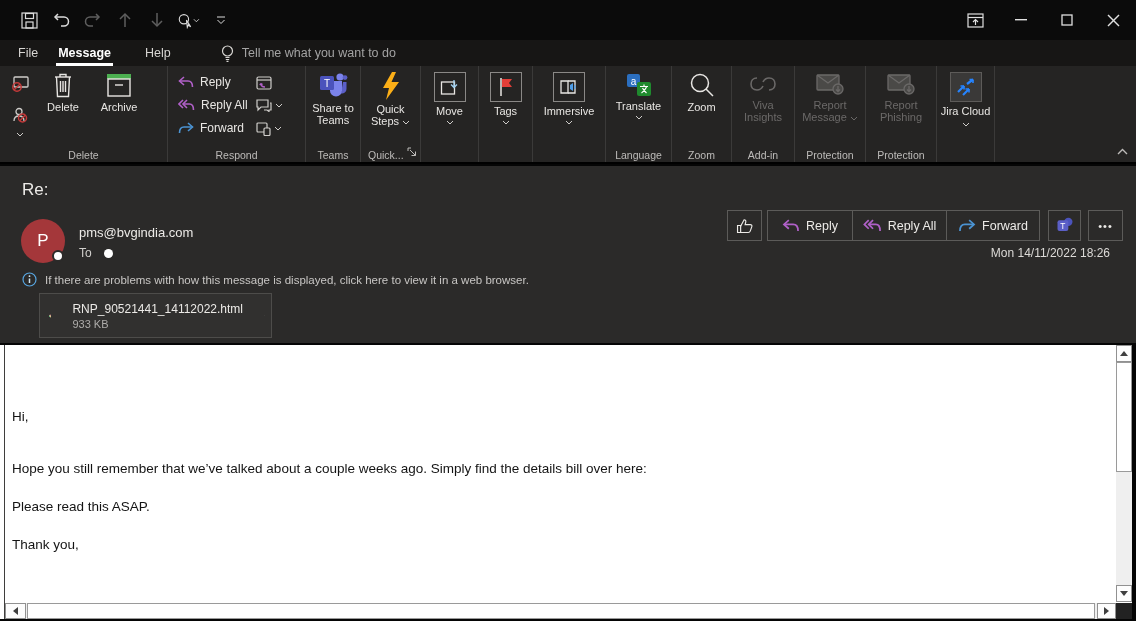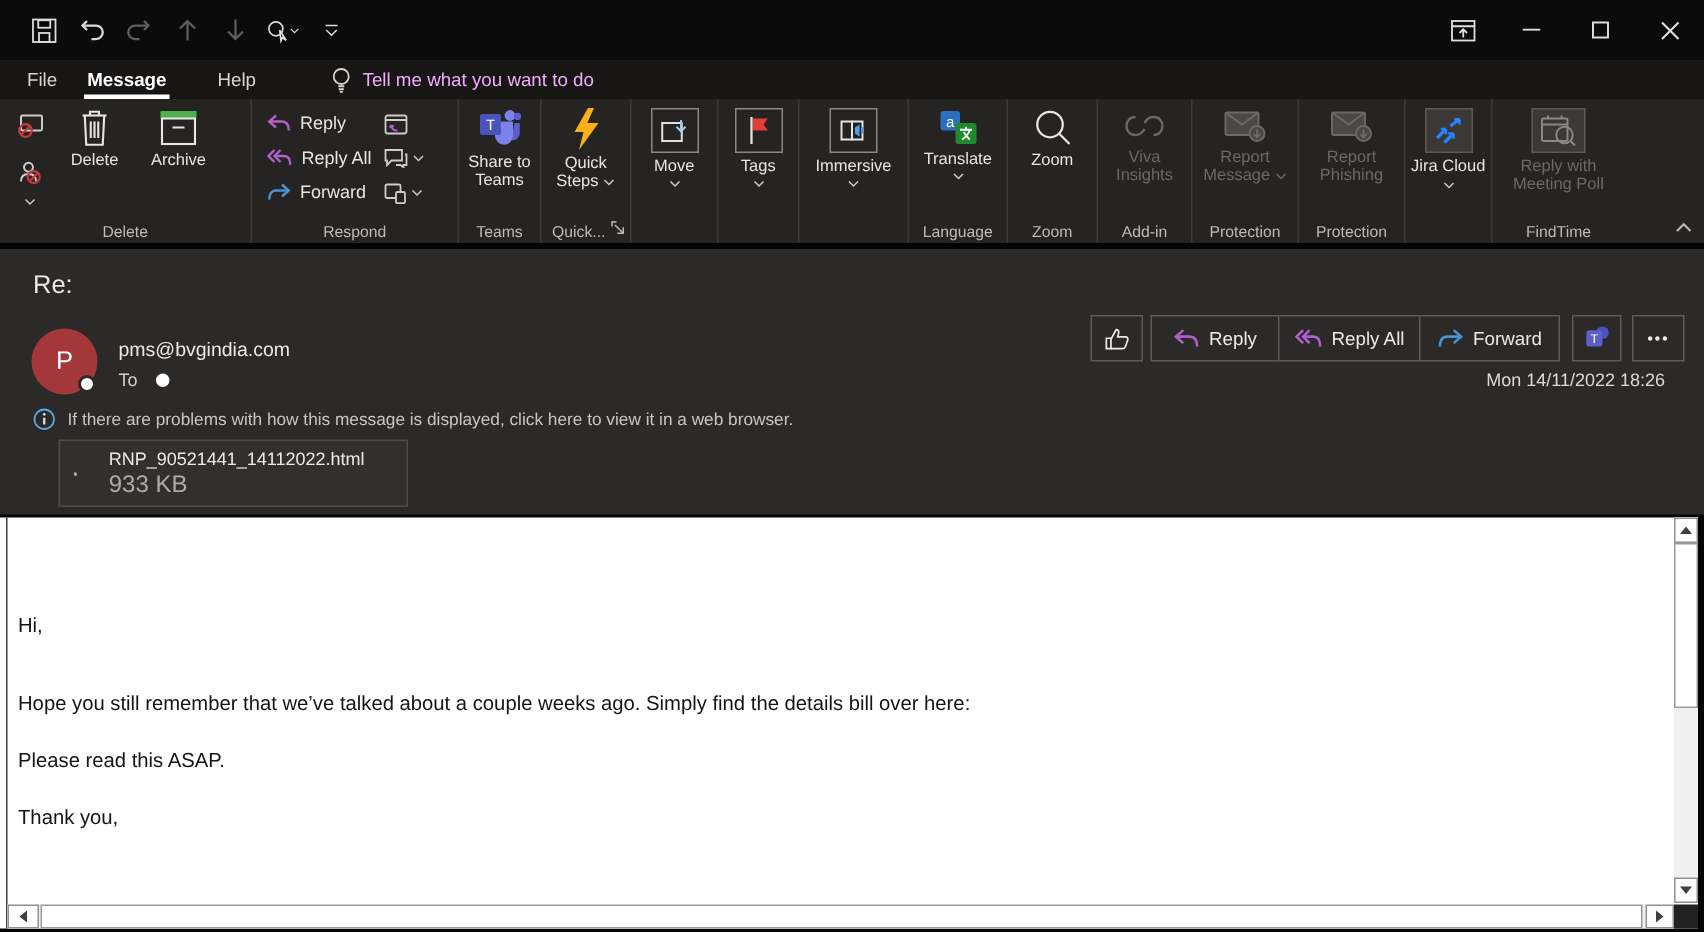--- a/index.html
+++ b/index.html
@@ -16,21 +16,21 @@
   .wbtn{width:46px;height:40px;display:flex;align-items:center;justify-content:center;color:#e0e0e0;}
 
   
   .tabrow{position:absolute;left:0;top:40px;width:1136px;height:26px;background:#171615;display:flex;align-items:center;font-size:12.5px;color:#d8d6d3;}
   .tab{padding:4px 10px;position:relative;}
   .tab.active{color:#fff;font-weight:bold;}
   .tab.active::after{content:"";position:absolute;left:8px;right:8px;bottom:-2px;height:3px;background:#fff;}
   .tab-file{margin-left:8px;}
   .tab-help{margin-left:14px;}
   .bulb{margin-left:40px;display:flex;align-items:center;}
-  .tellme{margin-left:8px;color:#f0abfc;}
+  .tellme{margin-left:8px;color:#a3a3a3;}
 
   
   .ribbon{position:absolute;left:0;top:66px;width:1136px;height:98px;background:#252423;display:flex;border-bottom:2px solid #000;}
   .rgroup{position:relative;height:96px;border-right:1px solid #3b3a39;flex:none;}
   .glabel{position:absolute;bottom:1px;left:0;right:0;text-align:center;font-size:10.5px;color:#bdbbb9;white-space:nowrap;}
   .grow{display:flex;justify-content:center;align-items:flex-start;height:78px;padding-top:6px;}
   .rbtn{display:flex;flex-direction:column;align-items:center;gap:3px;font-size:11px;line-height:12px;text-align:center;color:#e8e6e3;width:100%;}
   .rbtn .lblwrap{display:inline;}
   .rbtn.dim, .dim{color:#6b6968;}
   .ibox{width:32px;height:30px;border:1px solid #8a8886;display:flex;align-items:center;justify-content:center;flex:none;}
@@ -62,21 +62,21 @@
   .seg{display:flex;margin-left:1px;}
   .seg .hbtn{border-left-width:0;}
   .seg .hbtn:first-child{border-left-width:1px;}
   .teamsbtn{width:33px;margin-left:8px;}
   .morebtn{width:35px;margin-left:7px;letter-spacing:1px;font-size:11px;}
   .hdate{position:absolute;right:26px;top:80px;font-size:12px;color:#dcdad7;}
   .infobar{position:absolute;left:22px;top:106px;display:flex;align-items:center;gap:8px;font-size:11.5px;color:#c8c6c4;}
   .attach{position:absolute;left:20px;top:127px;width:233px;height:45px;background:#31302f;border:1px solid #4d4c4a;display:flex;align-items:center;padding:0 6px 0 9px;gap:21px;margin-left:19px;}
   .attmeta{display:flex;flex-direction:column;gap:2px;flex:1;}
   .attname{font-size:12px;color:#eceae7;white-space:nowrap;}
-  .attsize{font-size:16px;color:#aeacaa;}
+  .attsize{font-size:11px;color:#aeacaa;}
 
   
   .mailbody{position:absolute;left:0;top:345px;width:1132px;height:274px;background:#fff;}
   .paneline{position:absolute;left:4px;top:0;width:1px;height:274px;background:#3f3e3d;}
   .mailbody p{position:absolute;left:12px;margin:0;font-size:13.5px;color:#141414;}
 
   
   .vsb{position:absolute;left:1116px;top:345px;width:16px;height:257px;background:#efefef;}
   .sbtn{position:absolute;left:0;width:16px;height:17px;background:#fdfdfd;border:1px solid #919191;display:flex;align-items:center;justify-content:center;}
   .vthumb{position:absolute;left:0;top:17px;width:16px;height:110px;background:#fff;border:1px solid #9a9a9a;}
@@ -481,36 +481,20 @@
             <span class="lblwrap">Jira Cloud</span>
             <svg class="chev" width="8" height="5" viewBox="0 0 8 5" fill="none" stroke="#cfcdca">
                 <path d="M1 1 L4 4 L7 1"></path>
               </svg>
           </span>
         </button>
       </div>
       <div class="glabel"></div>
     </div>
 
-    <div class="rgroup" style="width:88px;border-right:none">
-      <div class="grow">
-        <button class="rbtn dim">
-          <span class="ibox gray" style="width:36px">
-            <svg width="24" height="22" viewBox="0 0 24 22" fill="none" stroke="#8a8886" stroke-width="1.3">
-                <rect x="1" y="3" width="17" height="15" rx="1"></rect>
-                <path d="M1 7 H18 M5 3 V1 M14 3 V1"></path>
-                <circle cx="16" cy="14" r="5.5"></circle>
-                <path d="M20 18 L23 21"></path>
-              </svg>
-          </span>
-          <span class="lblwrap" style="width:70px;display:inline-block">Reply with Meeting Poll</span>
-        </button>
-      </div>
-      <div class="glabel">FindTime</div>
-    </div>
 
     <div style="flex:1;position:relative">
       <button class="collapse">
         <svg width="11" height="7" viewBox="0 0 11 7" fill="none" stroke="currentColor" stroke-width="1.4">
             <path d="M1 6 L5.5 1.5 L10 6"></path>
           </svg>
       </button>
     </div>
   </div>
 

